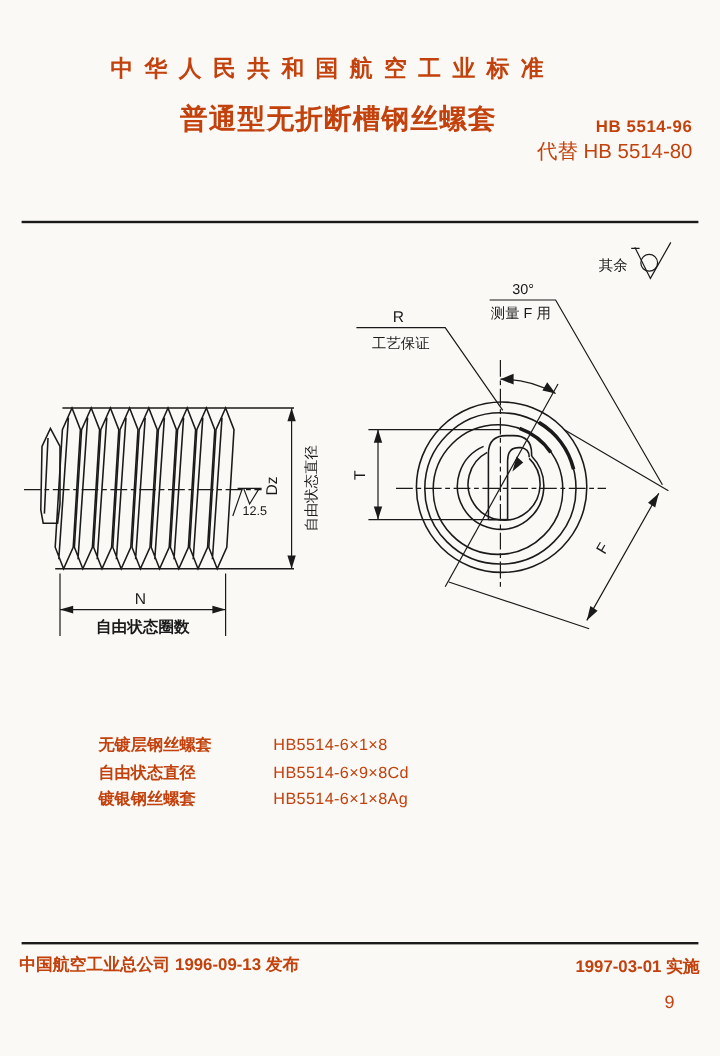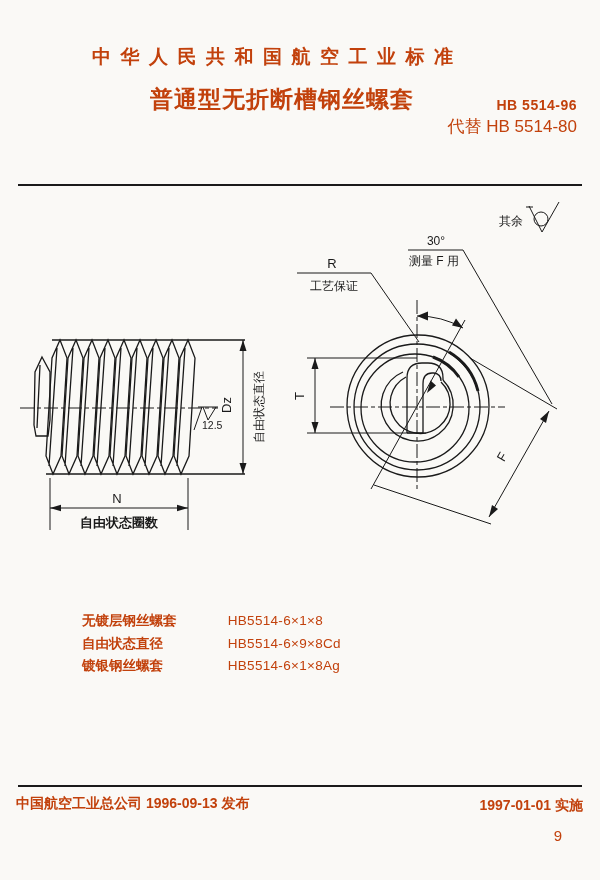--- a/index.html
+++ b/index.html
@@ -158,16 +158,16 @@
       <span class="cod">HB5514-6×9×8Cd</span>
     </div>
     <div class="row">
       <span class="lbl">镀银钢丝螺套</span>
       <span class="cod">HB5514-6×1×8Ag</span>
     </div>
   </div>
 
   <div class="abs rule rule2"></div>
   <div class="abs foot-left">中国航空工业总公司 1996-09-13 发布</div>
-  <div class="abs foot-right">1997-01-01 实施</div>
+  <div class="abs foot-right">1997-03-01 实施</div>
   <div class="abs pageno">9</div>
 
 </div>
 
 </body></html>

